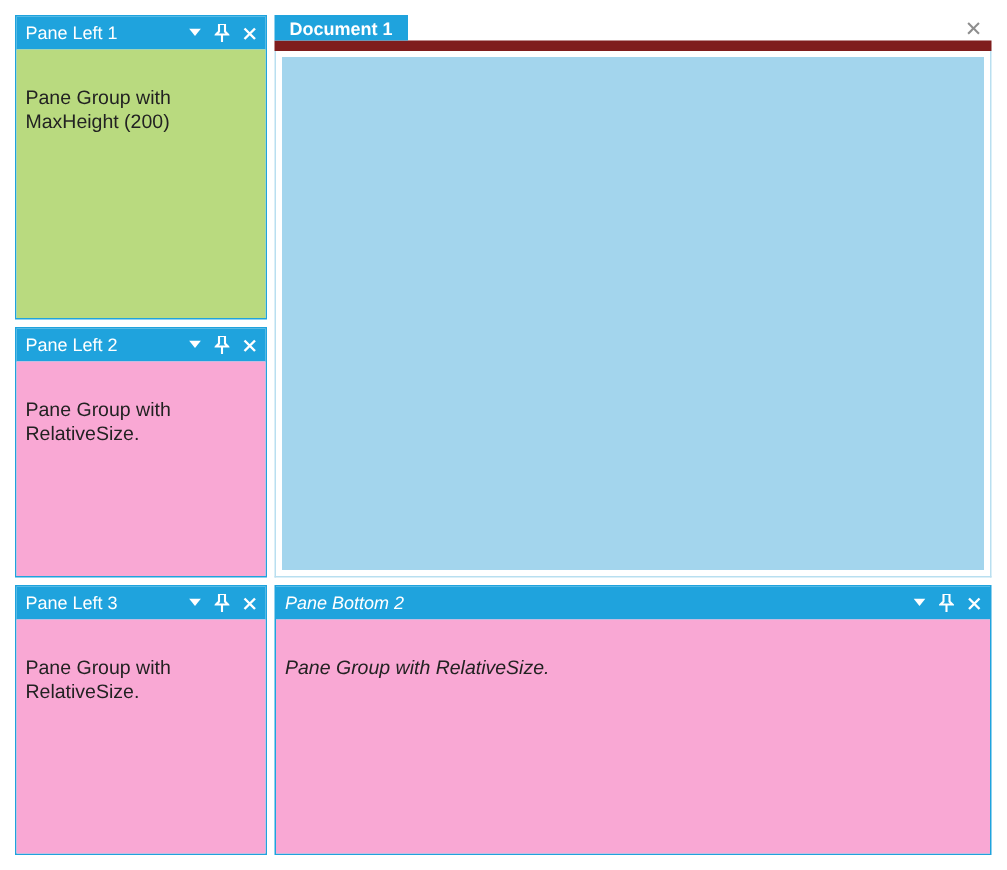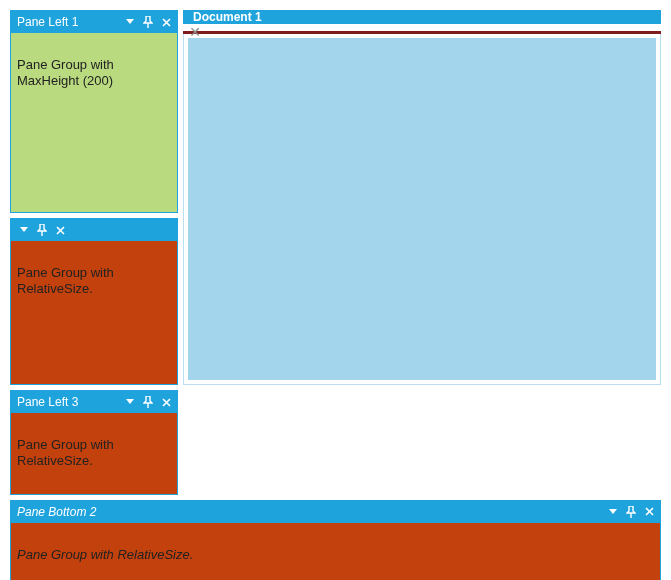--- a/index.html
+++ b/index.html
@@ -28,21 +28,20 @@
   .left-col {
     width: 168px;
     display: flex;
     flex-direction: column;
     gap: 5px;
   }
   .bottom-row {
     display: flex;
     gap: 5px;
     height: 180px;
-    flex-direction: column;
   }
   .pane {
     display: flex;
     flex-direction: column;
     border: 1px solid #1fa3dd;
   }
   .pane-header {
     background: #1fa3dd;
     color: #fff;
     height: 22px;
@@ -73,41 +72,40 @@
   }
   .icon svg { display: block; }
   .pane-body {
     flex: 1;
     padding: 24px 6px;
     font-size: 13px;
     color: #222;
     line-height: 1.25;
   }
   .body-green { background: #b9da7f; }
-  .body-blue  { background: #c2410c; }
+  .body-blue  { background: #f9a8d4; }
 
   
   #pane-left-1 { height: 203px; }
   #pane-left-2 { flex: 1; }
   #pane-left-3 { width: 168px; }
   #pane-bottom-1 { width: 300px; }
   #pane-bottom-2 { flex: 1; font-style: italic; }
 
   
   .doc-area {
     flex: 1;
     display: flex;
     flex-direction: column;
   }
   .doc-tabbar {
     height: 24px;
     display: flex;
     align-items: stretch;
-    border-bottom: 3px solid #7f1d1d;
-    flex-direction: column;
+    border-bottom: 7px solid #7f1d1d;
   }
   .doc-tab {
     background: #1fa3dd;
     color: #fff;
     font-weight: 600;
     font-size: 12px;
     padding: 0 10px;
     display: flex;
     align-items: center;
   }
@@ -161,20 +159,21 @@
                   <path d="M1 1 L8 8 M8 1 L1 8" stroke="#fff" stroke-width="1.6"></path>
                 </svg>
               </span>
           </span>
         </div>
         <div class="pane-body body-green">Pane Group with MaxHeight (200)</div>
       </div>
 
       <div id="pane-left-2" class="pane">
         <div class="pane-header">
+          <span class="pane-title">Pane Left 2</span>
           <span class="pane-icons">
             <span class="icon">
                 <svg width="8" height="6" viewBox="0 0 8 6">
                   <path d="M0 0 L4 5 L8 0 Z" fill="#fff"></path>
                 </svg>
               </span>
             <span class="icon">
                 <svg width="10" height="12" viewBox="0 0 10 12">
                   <path d="M3 0 L7 0 L7 5 L9 7 L1 7 L3 5 Z M5 7 L5 12" stroke="#fff" stroke-width="1.4" fill="none"></path>
                 </svg>

